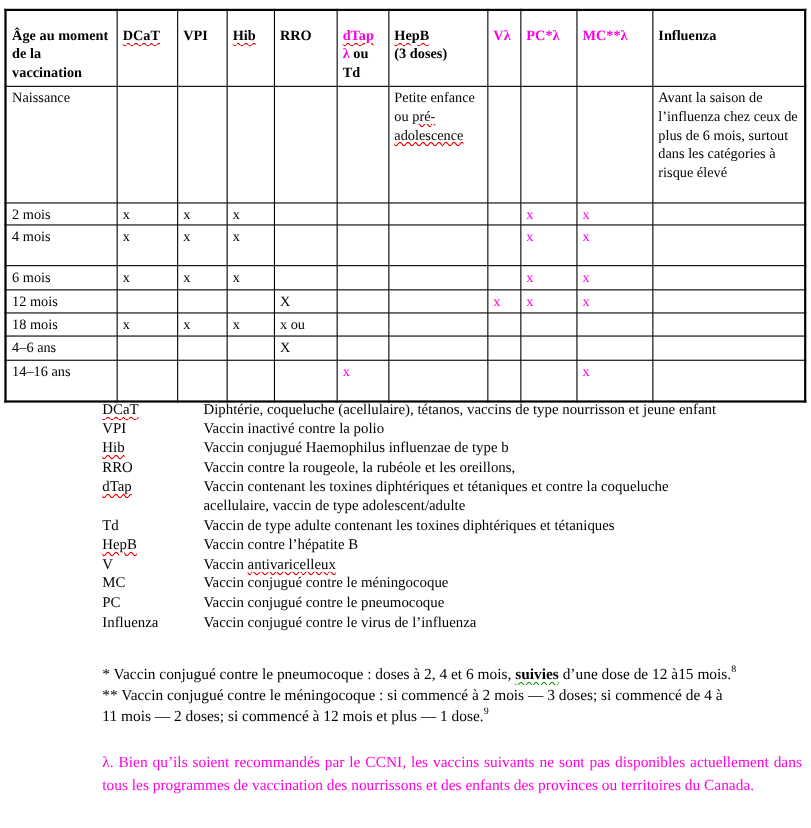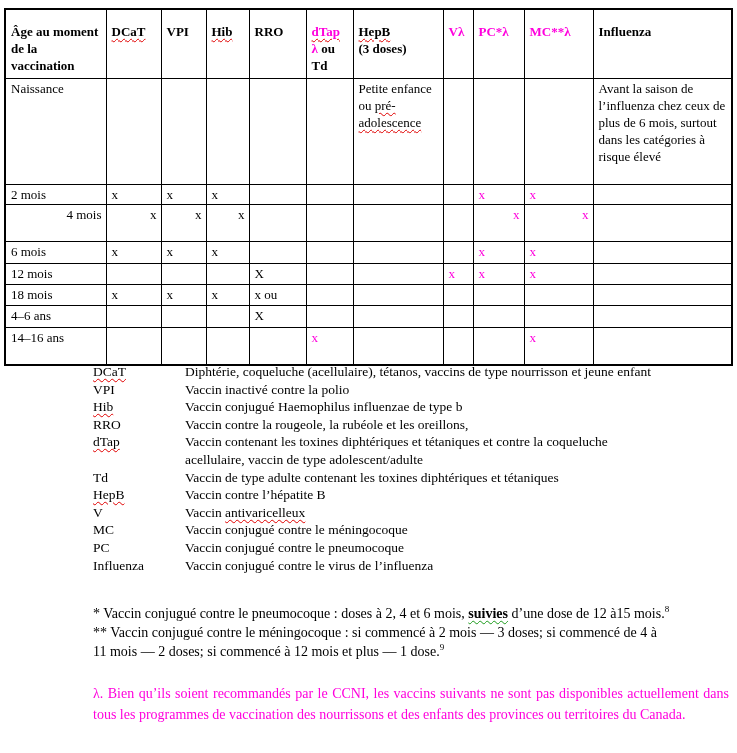--- a/index.html
+++ b/index.html
@@ -39,21 +39,21 @@
   }
   table.schedule th {
     font-weight: bold;
     text-align: left;
     padding-top: 13px;
     height: 69px;
     box-sizing: border-box;
   }
   table.schedule tbody tr:nth-child(1) { height: 106px; }
   table.schedule tbody tr:nth-child(2) { height: 20px; padding-left: 32px; }
-  table.schedule tbody tr:nth-child(3) { height: 37px; text-align: right; }
+  table.schedule tbody tr:nth-child(3) { height: 37px; }
   table.schedule tbody tr:nth-child(4) { height: 22px; margin-left: 48px; }
   table.schedule tbody tr:nth-child(5) { height: 21px; }
   table.schedule tbody tr:nth-child(6) { height: 21px; }
   table.schedule tbody tr:nth-child(7) { height: 22px; }
   table.schedule tbody tr:nth-child(8) { height: 38px; }
 
   .accent { color: #ff00dd; }
 
   .sq-red {
     text-decoration-line: underline;

